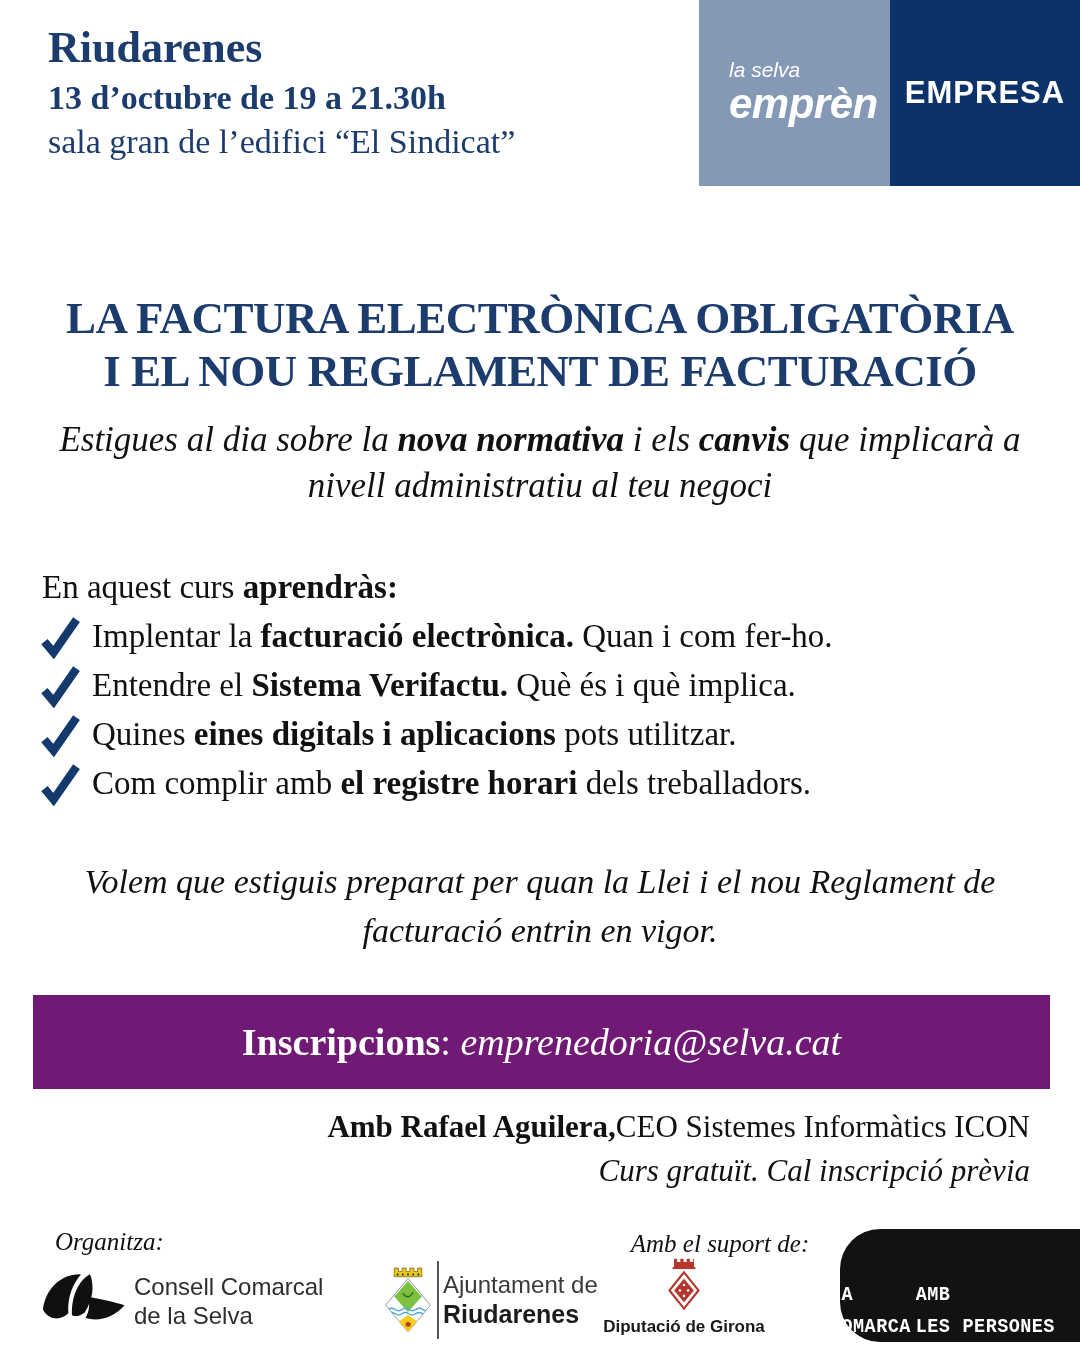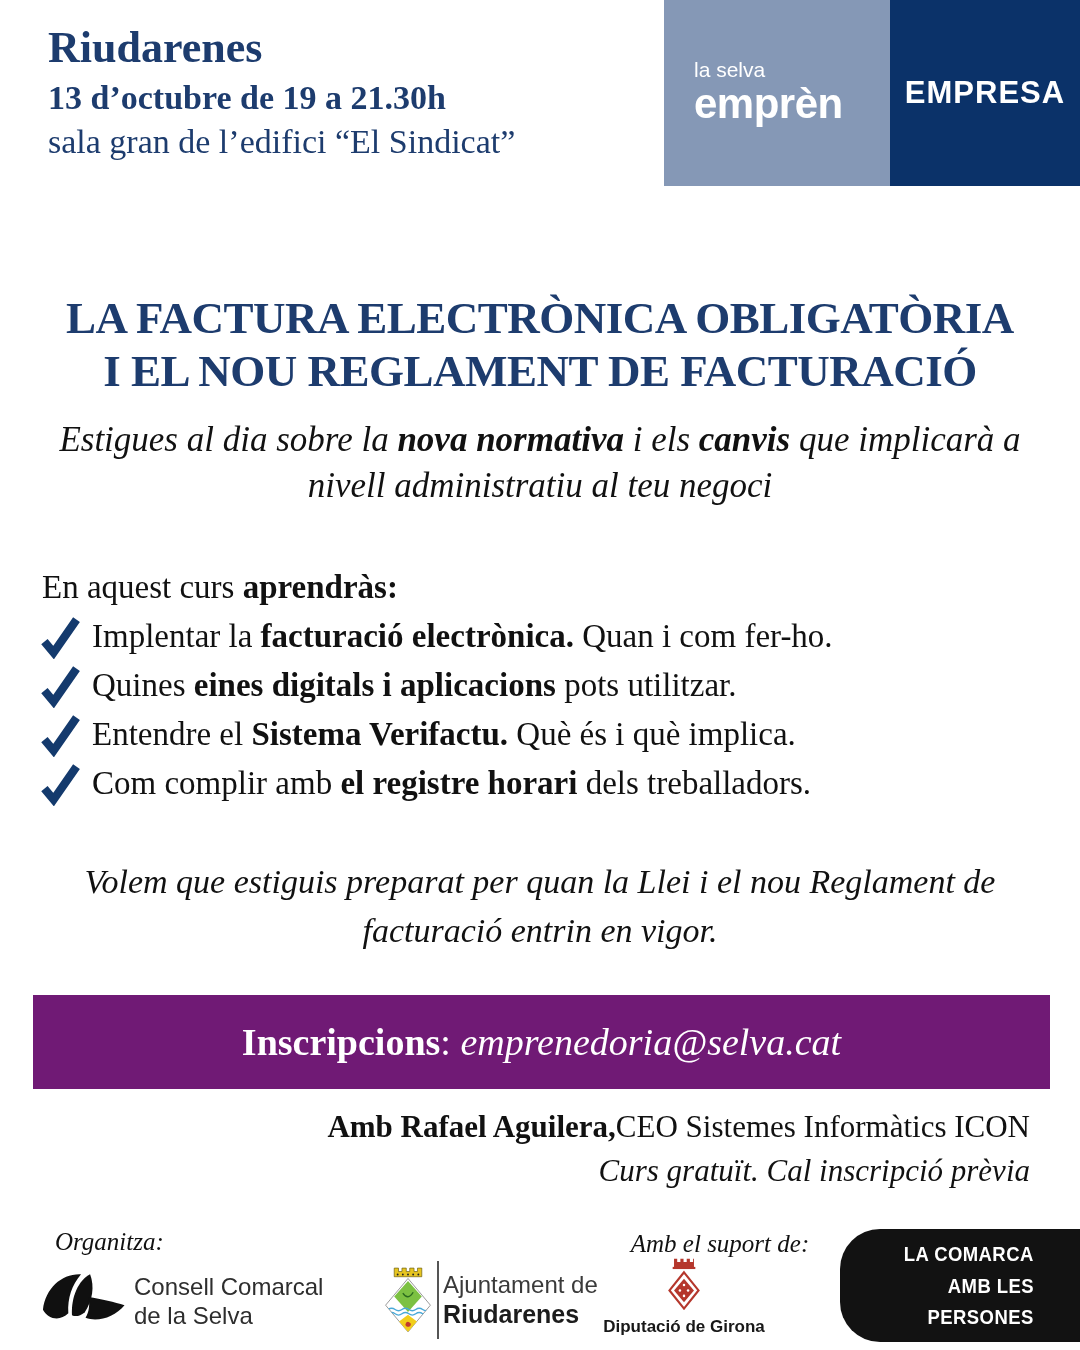--- a/index.html
+++ b/index.html
@@ -8,23 +8,24 @@
     overflow:hidden;font-family:"Liberation Serif",serif;margin:0 auto;
   }
   
   .header{position:relative;height:186px;}
   .header-left{position:absolute;left:48px;top:22px;color:#1d3c6e;}
   .h-town{font-size:44px;font-weight:bold;line-height:1.2;}
   .h-date{font-size:34px;font-weight:bold;line-height:1.35;}
   .h-venue{font-size:34px;font-weight:normal;line-height:1.25;}
   .brand{position:absolute;right:0;top:0;display:flex;height:186px;}
   .brand-selva{
-    width:226px;background:#8598b6;color:#fff;display:flex;flex-direction:column;
+    width:191px;background:#8598b6;color:#fff;display:flex;flex-direction:column;
     justify-content:center;padding-left:30px;box-sizing:border-box;
     font-family:"Liberation Sans",sans-serif;
+    font-style:italic;
   }
   .brand-selva-small{font-size:21px;line-height:1;}
   .brand-selva-big{font-size:42px;font-weight:bold;line-height:1.05;margin-top:2px;letter-spacing:-0.5px;}
   .brand-empresa{
     width:190px;background:#0b3269;color:#fff;display:flex;align-items:center;justify-content:center;
     font-family:"Liberation Sans",sans-serif;font-size:31px;font-weight:bold;letter-spacing:1px;
   }
   
   .title{
     margin:106px 28px 0;text-align:center;color:#1d3c6e;
@@ -62,23 +63,23 @@
     font-family:"Liberation Sans",sans-serif;font-size:24px;color:#2e2e2e;line-height:1.2;
   }
   .ajuntament{position:absolute;left:383px;top:1258px;display:flex;align-items:center;gap:4px;}
   .ajuntament-divider{width:2px;height:78px;background:#555;}
   .ajuntament-name{font-family:"Liberation Sans",sans-serif;font-size:24px;color:#3a3a3a;line-height:1.2;}
   .ajuntament-name .town{font-weight:bold;color:#1c1c1c;font-size:25px;}
   .diputacio{position:absolute;left:594px;top:1256px;width:180px;display:flex;flex-direction:column;align-items:center;}
   .diputacio-label{font-family:"Liberation Sans",sans-serif;font-size:17px;font-weight:bold;color:#181818;margin-top:3px;}
   .comarca-box{
     position:absolute;left:840px;top:1229px;width:240px;height:113px;background:#121212;
-    border-radius:40px 0 0 40px;display:flex;flex-direction:column;justify-content:center;
+    border-radius:40px 0 0 40px;display:flex;flex-direction:row;justify-content:center;
     align-items:flex-end;padding-right:46px;box-sizing:border-box;color:#fff;
-    font-family:Liberation Sans, sans-serif;font-weight:bold;font-size:21px;line-height:1.5;
+    font-family:Liberation Mono, monospace;font-weight:bold;font-size:21px;line-height:1.5;
   }
   .comarca-line{transform:scaleX(0.88);transform-origin:right center;letter-spacing:0.5px;}
 </style>
 </head>
 <body>
 
 <div class="page">
 
   <div class="header">
     <div class="header-left">
@@ -109,28 +110,28 @@
       <svg class="check" viewBox="0 0 48 48">
         <path d="M7 29 L17 41 L42 5" fill="none" stroke="#143a6d" stroke-width="9"></path>
       </svg>
       <div class="course-item-text"><span>Implentar la </span><span style="font-weight: bold;">facturació electrònica.</span><span> Quan i com fer-ho.</span></div>
     </div>
 
     <div class="course-item">
       <svg class="check" viewBox="0 0 48 48">
         <path d="M7 29 L17 41 L42 5" fill="none" stroke="#143a6d" stroke-width="9"></path>
       </svg>
+      <div class="course-item-text"><span>Entendre el </span><span style="font-weight: bold;">Sistema Verifactu.</span><span> Què és i què implica.</span></div>
+    </div>
+
+    <div class="course-item">
+      <svg class="check" viewBox="0 0 48 48">
+        <path d="M7 29 L17 41 L42 5" fill="none" stroke="#143a6d" stroke-width="9"></path>
+      </svg>
       <div class="course-item-text"><span>Quines </span><span style="font-weight: bold;">eines digitals i aplicacions</span><span> pots utilitzar.</span></div>
-    </div>
-
-    <div class="course-item">
-      <svg class="check" viewBox="0 0 48 48">
-        <path d="M7 29 L17 41 L42 5" fill="none" stroke="#143a6d" stroke-width="9"></path>
-      </svg>
-      <div class="course-item-text"><span>Entendre el </span><span style="font-weight: bold;">Sistema Verifactu.</span><span> Què és i què implica.</span></div>
     </div>
 
     <div class="course-item">
       <svg class="check" viewBox="0 0 48 48">
         <path d="M7 29 L17 41 L42 5" fill="none" stroke="#143a6d" stroke-width="9"></path>
       </svg>
       <div class="course-item-text"><span>Com complir amb </span><span style="font-weight: bold;">el registre horari</span><span> dels treballadors.</span></div>
     </div>
   </div>
 

